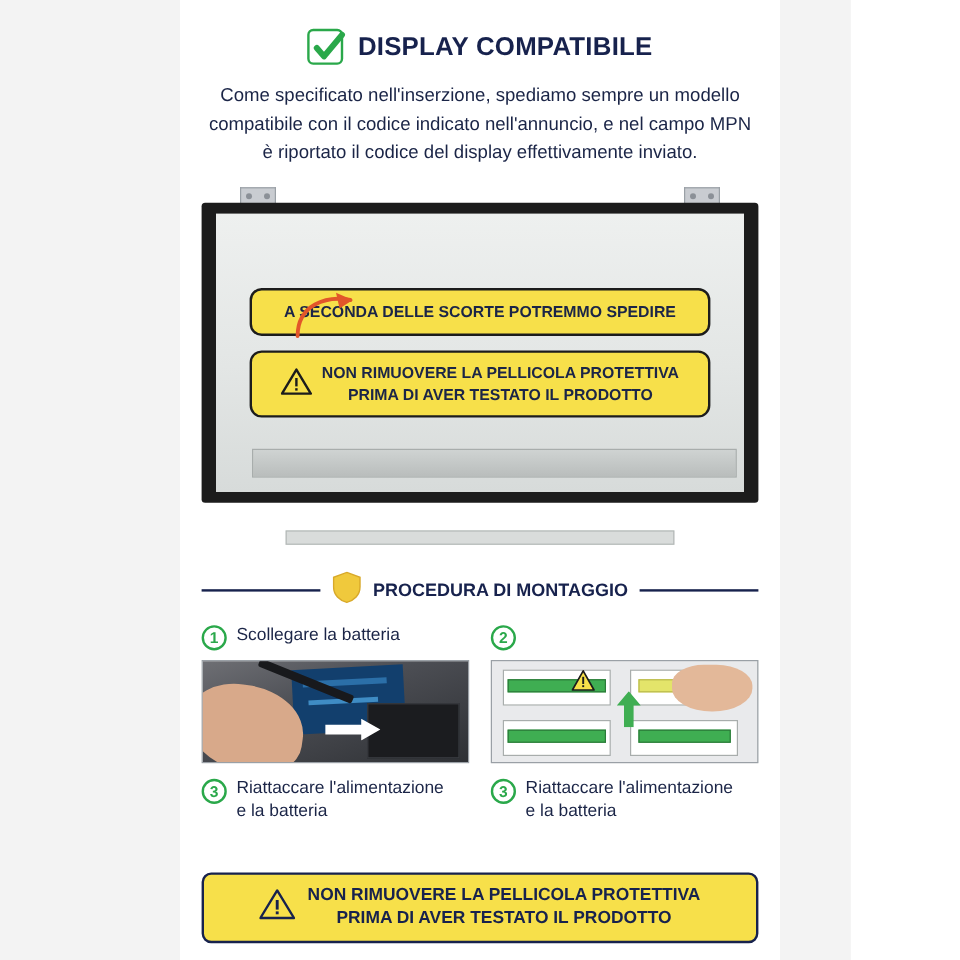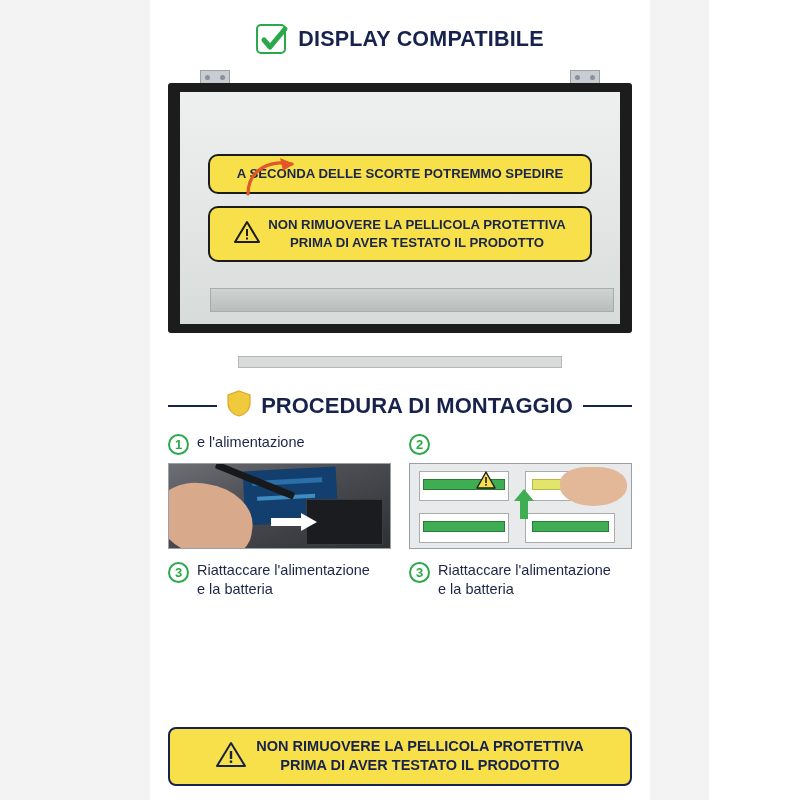--- a/index.html
+++ b/index.html
@@ -187,21 +187,21 @@
     gap: 10px;
     margin: 20px 18px 0 18px;
   }
   .proc-line {
     flex: 1;
     height: 2px;
     background: #17224d;
   }
   .shield-icon { flex: none; }
   .proc-title {
-    font-size: 22px;
+    font-size: 15px;
     font-weight: bold;
     color: #17224d;
     white-space: nowrap;
   }
 
   .steps-grid {
     margin: 12px 18px 0 18px;
     display: grid;
     grid-template-columns: 1fr 1fr;
     column-gap: 18px;
@@ -379,20 +379,21 @@
 
     <div class="header-row">
       <div class="check-box-icon">
         <svg width="34" height="34" viewBox="0 0 34 34">
           <path d="M7 17 L13 24 L28 6" fill="none" stroke="#2aa84a" stroke-width="5" stroke-linecap="round" stroke-linejoin="round"></path>
         </svg>
       </div>
       <div class="header-title">DISPLAY COMPATIBILE</div>
     </div>
 
+    <div class="intro">Come specificato nell'inserzione, spediamo sempre un modello compatibile con il codice indicato nell'annuncio, e nel campo MPN è riportato il codice del display effettivamente inviato.</div>
 
     <div class="display-wrap">
       <div class="bracket left"></div>
       <div class="bracket right"></div>
 
       <div class="panel-outer">
         <div class="panel-inner">
 
           <div class="arrow-curve">
             <svg width="60" height="44" viewBox="0 0 60 44">
@@ -433,21 +434,21 @@
         </svg>
       </span>
       <div class="proc-title">PROCEDURA DI MONTAGGIO</div>
       <div class="proc-line"></div>
     </div>
 
     <div class="steps-grid">
       <div class="step">
         <div class="step-num">1</div>
         <div class="step-text">
-          <div>e l'alimentazione</div>
+          <div>Scollegare la batteria</div>
         </div>
       </div>
       <div class="step">
         <div class="step-num">2</div>
       </div>
     </div>
 
     <div class="photos-grid">
       <div class="photo photo-1">
         <div class="pcb"></div>

